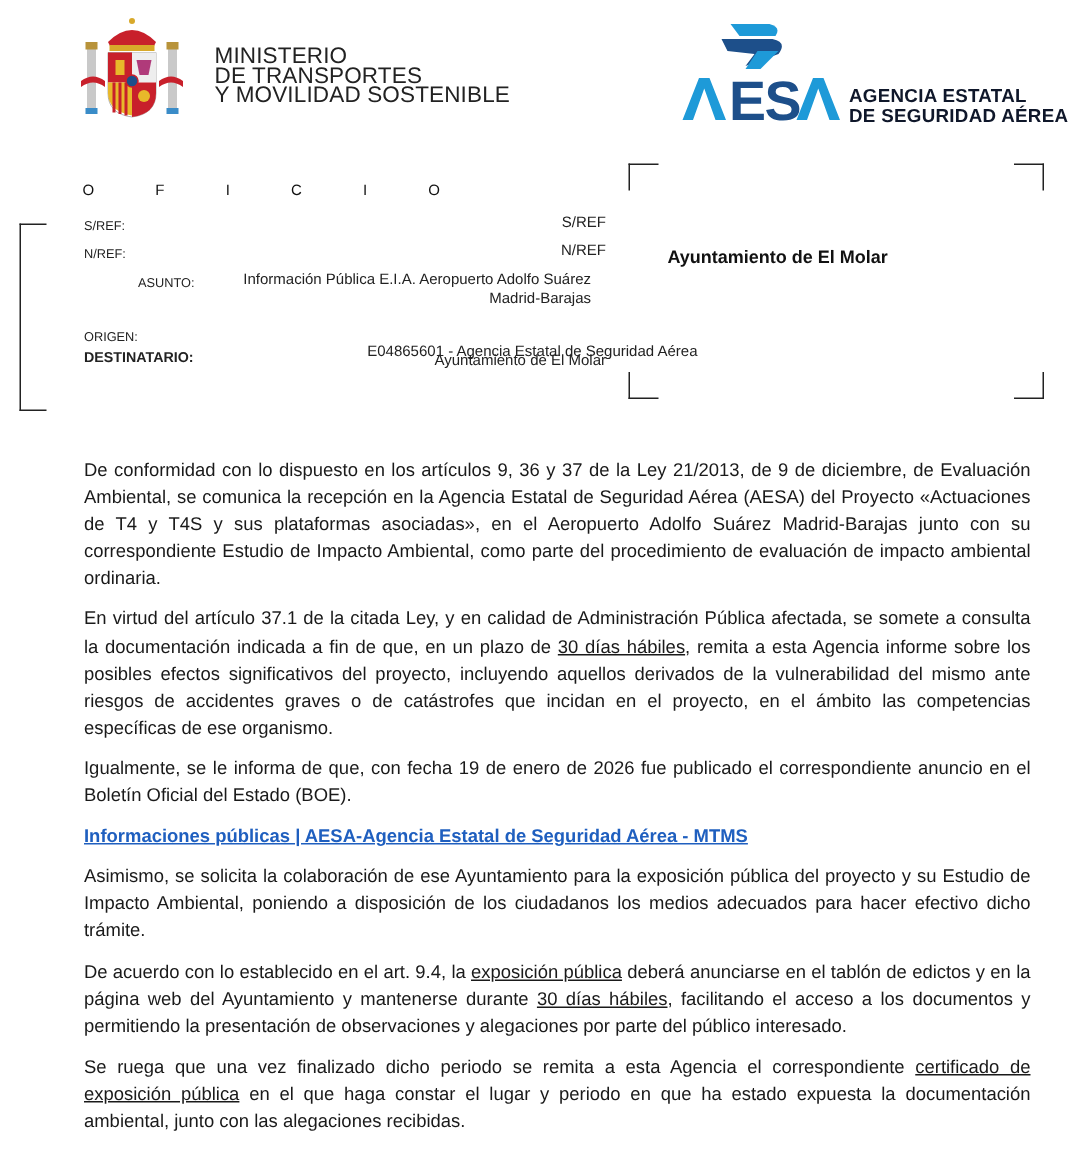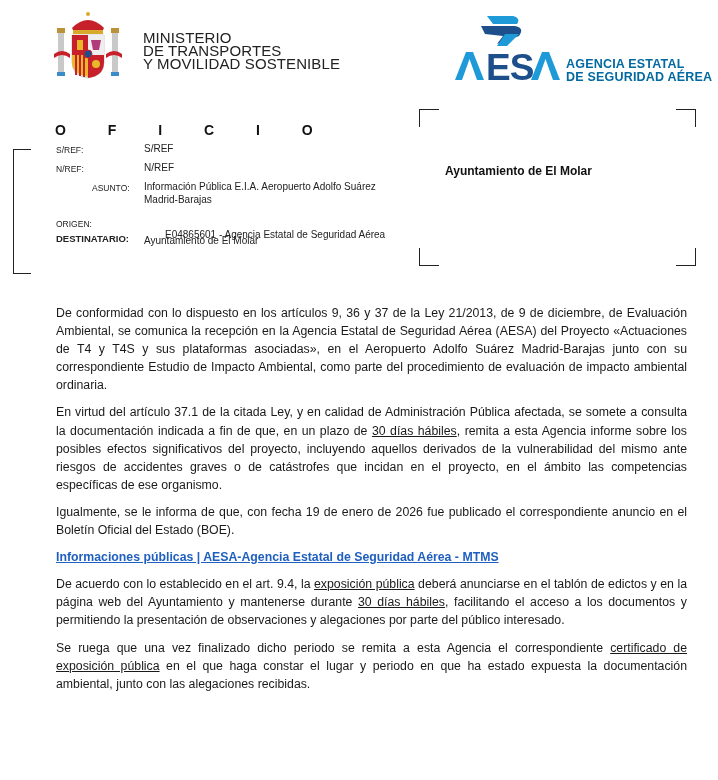--- a/index.html
+++ b/index.html
@@ -2,29 +2,29 @@
 <html><head>
 <meta charset="utf-8">
 <style>
   html, body { margin: 0; padding: 0; background: #ffffff; }
   body { width: 718px; height: 780px; position: relative; overflow: hidden;
          font-family: "Liberation Sans", sans-serif; color: #1a1a1a; }
   .abs { position: absolute; }
 
   
   .ministry-text { left: 143px; top: 31px; font-size: 15px; line-height: 13px; color: #222; letter-spacing: 0.1px; }
-  .aesa-subtitle { left: 566px; top: 58px; font-size: 12.5px; line-height: 13px; font-weight: bold; color: #0369a1; letter-spacing: 0.2px; }
+  .aesa-subtitle { left: 566px; top: 58px; font-size: 12.5px; line-height: 13px; font-weight: bold; color: #0f172a; letter-spacing: 0.2px; }
 
-  .oficio { left: 55px; top: 122px; font-size: 14px; font-weight: bold; letter-spacing: 19px; color: #111; }
+  .oficio { left: 55px; top: 122px; font-size: 10px; font-weight: normal; letter-spacing: 19px; color: #111; }
 
   .meta-table { left: 56px; top: 142px; font-size: 9.5px; }
   .meta-row { position: absolute; left: 0; white-space: nowrap; }
   .meta-label { position: absolute; left: 0; font-size: 8.5px; color: #222; }
   .meta-label.bold { font-weight: bold; font-size: 9.5px; }
-  .meta-value { position: absolute; left: 88px; font-size: 10px; line-height: 13px; color: #222; width: 260px; white-space: normal; }
+  .meta-value { position: absolute; left: 88px; font-size: 10px; line-height: 13px; color: #222; width: 260px; white-space: normal; text-align: right; }
 
   .bracket-left { left: 13px; top: 149px; width: 17px; height: 123px; border-left: 1px solid #222; border-top: 1px solid #222; border-bottom: 1px solid #222; border-right: none; }
   .bracket-left::after { content: ""; }
 
   .corner { width: 19px; height: 17px; border-color: #222; border-style: solid; }
   .c-tl { left: 419px; top: 109px; border-width: 1.5px 0 0 1.5px; }
   .c-tr { left: 676px; top: 109px; border-width: 1.5px 1.5px 0 0; }
   .c-bl { left: 419px; top: 248px; border-width: 0 0 1.5px 1.5px; }
   .c-br { left: 676px; top: 248px; border-width: 0 1.5px 1.5px 0; }
   .recipient { left: 445px; top: 164px; font-size: 12px; font-weight: bold; color: #111; }
@@ -124,15 +124,16 @@
 <div class="abs corner c-tr"></div>
 <div class="abs corner c-bl"></div>
 <div class="abs corner c-br"></div>
 <div class="abs recipient">Ayuntamiento de El Molar</div>
 
 <div class="abs body-text">
   <p>De conformidad con lo dispuesto en los artículos 9, 36 y 37 de la Ley 21/2013, de 9 de diciembre, de Evaluación Ambiental, se comunica la recepción en la Agencia Estatal de Seguridad Aérea (AESA) del Proyecto «Actuaciones de T4 y T4S y sus plataformas asociadas», en el Aeropuerto Adolfo Suárez Madrid-Barajas junto con su correspondiente Estudio de Impacto Ambiental, como parte del procedimiento de evaluación de impacto ambiental ordinaria.</p>
   <p><span>En virtud del artículo 37.1 de la citada Ley, y en calidad de Administración Pública afectada, se somete a consulta la documentación indicada a fin de que, en un plazo de </span><span class="u">30 días hábiles</span><span>, remita a esta Agencia informe sobre los posibles efectos significativos del proyecto, incluyendo aquellos derivados de la vulnerabilidad del mismo ante riesgos de accidentes graves o de catástrofes que incidan en el proyecto, en el ámbito las competencias específicas de ese organismo.</span></p>
   <p>Igualmente, se le informa de que, con fecha 19 de enero de 2026 fue publicado el correspondiente anuncio en el Boletín Oficial del Estado (BOE).</p>
   <p style="text-align:left;"><a class="link">Informaciones públicas | AESA-Agencia Estatal de Seguridad Aérea - MTMS</a></p>
+  <p>Asimismo, se solicita la colaboración de ese Ayuntamiento para la exposición pública del proyecto y su Estudio de Impacto Ambiental, poniendo a disposición de los ciudadanos los medios adecuados para hacer efectivo dicho trámite.</p>
   <p><span>De acuerdo con lo establecido en el art. 9.4, la </span><span class="u">exposición pública</span><span> deberá anunciarse en el tablón de edictos y en la página web del Ayuntamiento y mantenerse durante </span><span class="u">30 días hábiles</span><span>, facilitando el acceso a los documentos y permitiendo la presentación de observaciones y alegaciones por parte del público interesado.</span></p>
   <p><span>Se ruega que una vez finalizado dicho periodo se remita a esta Agencia el correspondiente </span><span class="u">certificado de exposición pública</span><span> en el que haga constar el lugar y periodo en que ha estado expuesta la documentación ambiental, junto con las alegaciones recibidas.</span></p>
 </div>
 
 </body></html>

